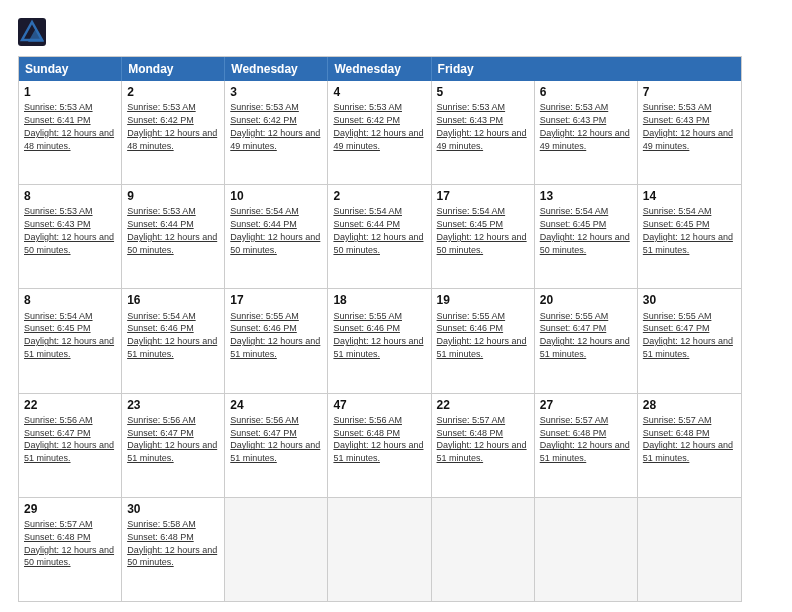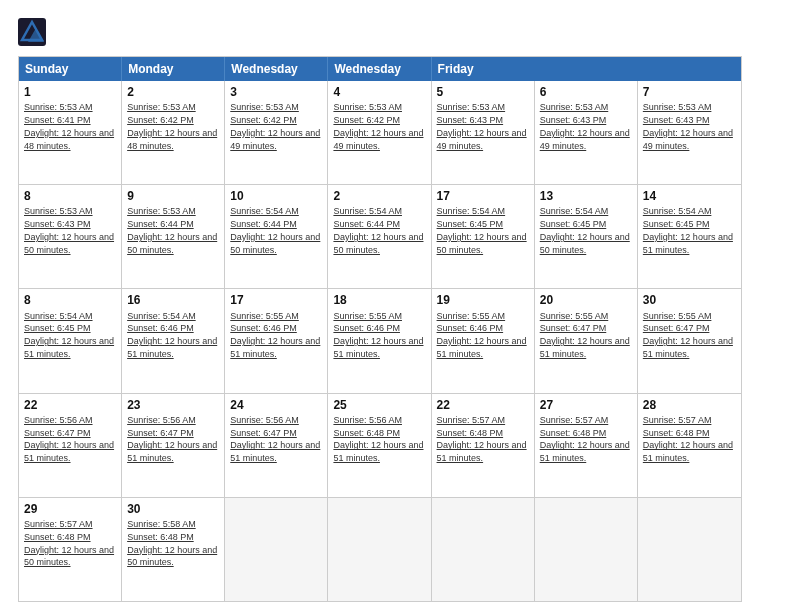--- a/index.html
+++ b/index.html
@@ -245,21 +245,21 @@
       </div>
           <div class="cal-cell">
         <span class="day-num">23</span>
         <span class="sun-info">Sunrise: 5:56 AM<br>Sunset: 6:47 PM<br>Daylight: 12 hours and 51 minutes.</span>
       </div>
           <div class="cal-cell">
         <span class="day-num">24</span>
         <span class="sun-info">Sunrise: 5:56 AM<br>Sunset: 6:47 PM<br>Daylight: 12 hours and 51 minutes.</span>
       </div>
           <div class="cal-cell">
-        <span class="day-num">25</span>
+        <span class="day-num">47</span>
         <span class="sun-info">Sunrise: 5:56 AM<br>Sunset: 6:48 PM<br>Daylight: 12 hours and 51 minutes.</span>
       </div>
           <div class="cal-cell">
         <span class="day-num">22</span>
         <span class="sun-info">Sunrise: 5:57 AM<br>Sunset: 6:48 PM<br>Daylight: 12 hours and 51 minutes.</span>
       </div>
           <div class="cal-cell">
         <span class="day-num">27</span>
         <span class="sun-info">Sunrise: 5:57 AM<br>Sunset: 6:48 PM<br>Daylight: 12 hours and 51 minutes.</span>
       </div>

